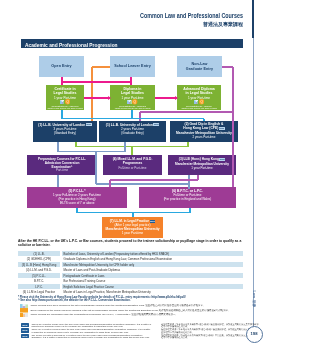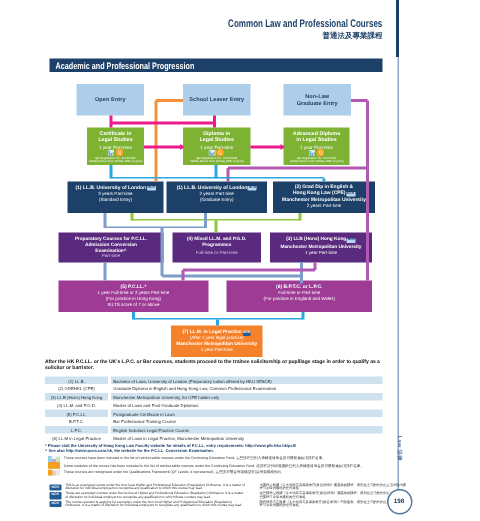--- a/index.html
+++ b/index.html
@@ -1,19 +1,19 @@
 <!DOCTYPE html>
 <html><head>
 <meta charset="utf-8">
 <title>Common Law and Professional Courses</title>
 <style>
   html,body{margin:0;padding:0;}
   body{width:264px;height:347px;background:#fff;overflow:hidden;
        font-family:"Liberation Sans",sans-serif;}
-  .page{position:absolute;left:12px;top:0;width:264px;height:347px;}
+  .page{position:absolute;left:0;top:0;width:264px;height:347px;}
   
   #hdr-title{position:absolute;right:21px;top:12.1px;font-size:7.3px;font-weight:bold;
     color:#1c4068;line-height:7.3px;white-space:nowrap;transform:scaleX(0.735);transform-origin:100% 0;}
   #hdr-title-zh{position:absolute;right:21px;top:22px;font-size:5px;font-weight:bold;
     color:#1c4068;line-height:5px;white-space:nowrap;}
   #rule-thick{position:absolute;left:252px;top:0;width:2.2px;height:37.5px;background:#1c4068;}
   #rule-thin{position:absolute;left:252.8px;top:37.5px;width:0.9px;height:289px;background:#8ca5c4;}
   
   #sec-bar{position:absolute;left:21px;top:38.5px;width:222px;height:9.5px;background:#1c4068;}
   #sec-bar span{position:absolute;left:4.3px;top:2.1px;font-size:6.2px;font-weight:bold;color:#fff;

